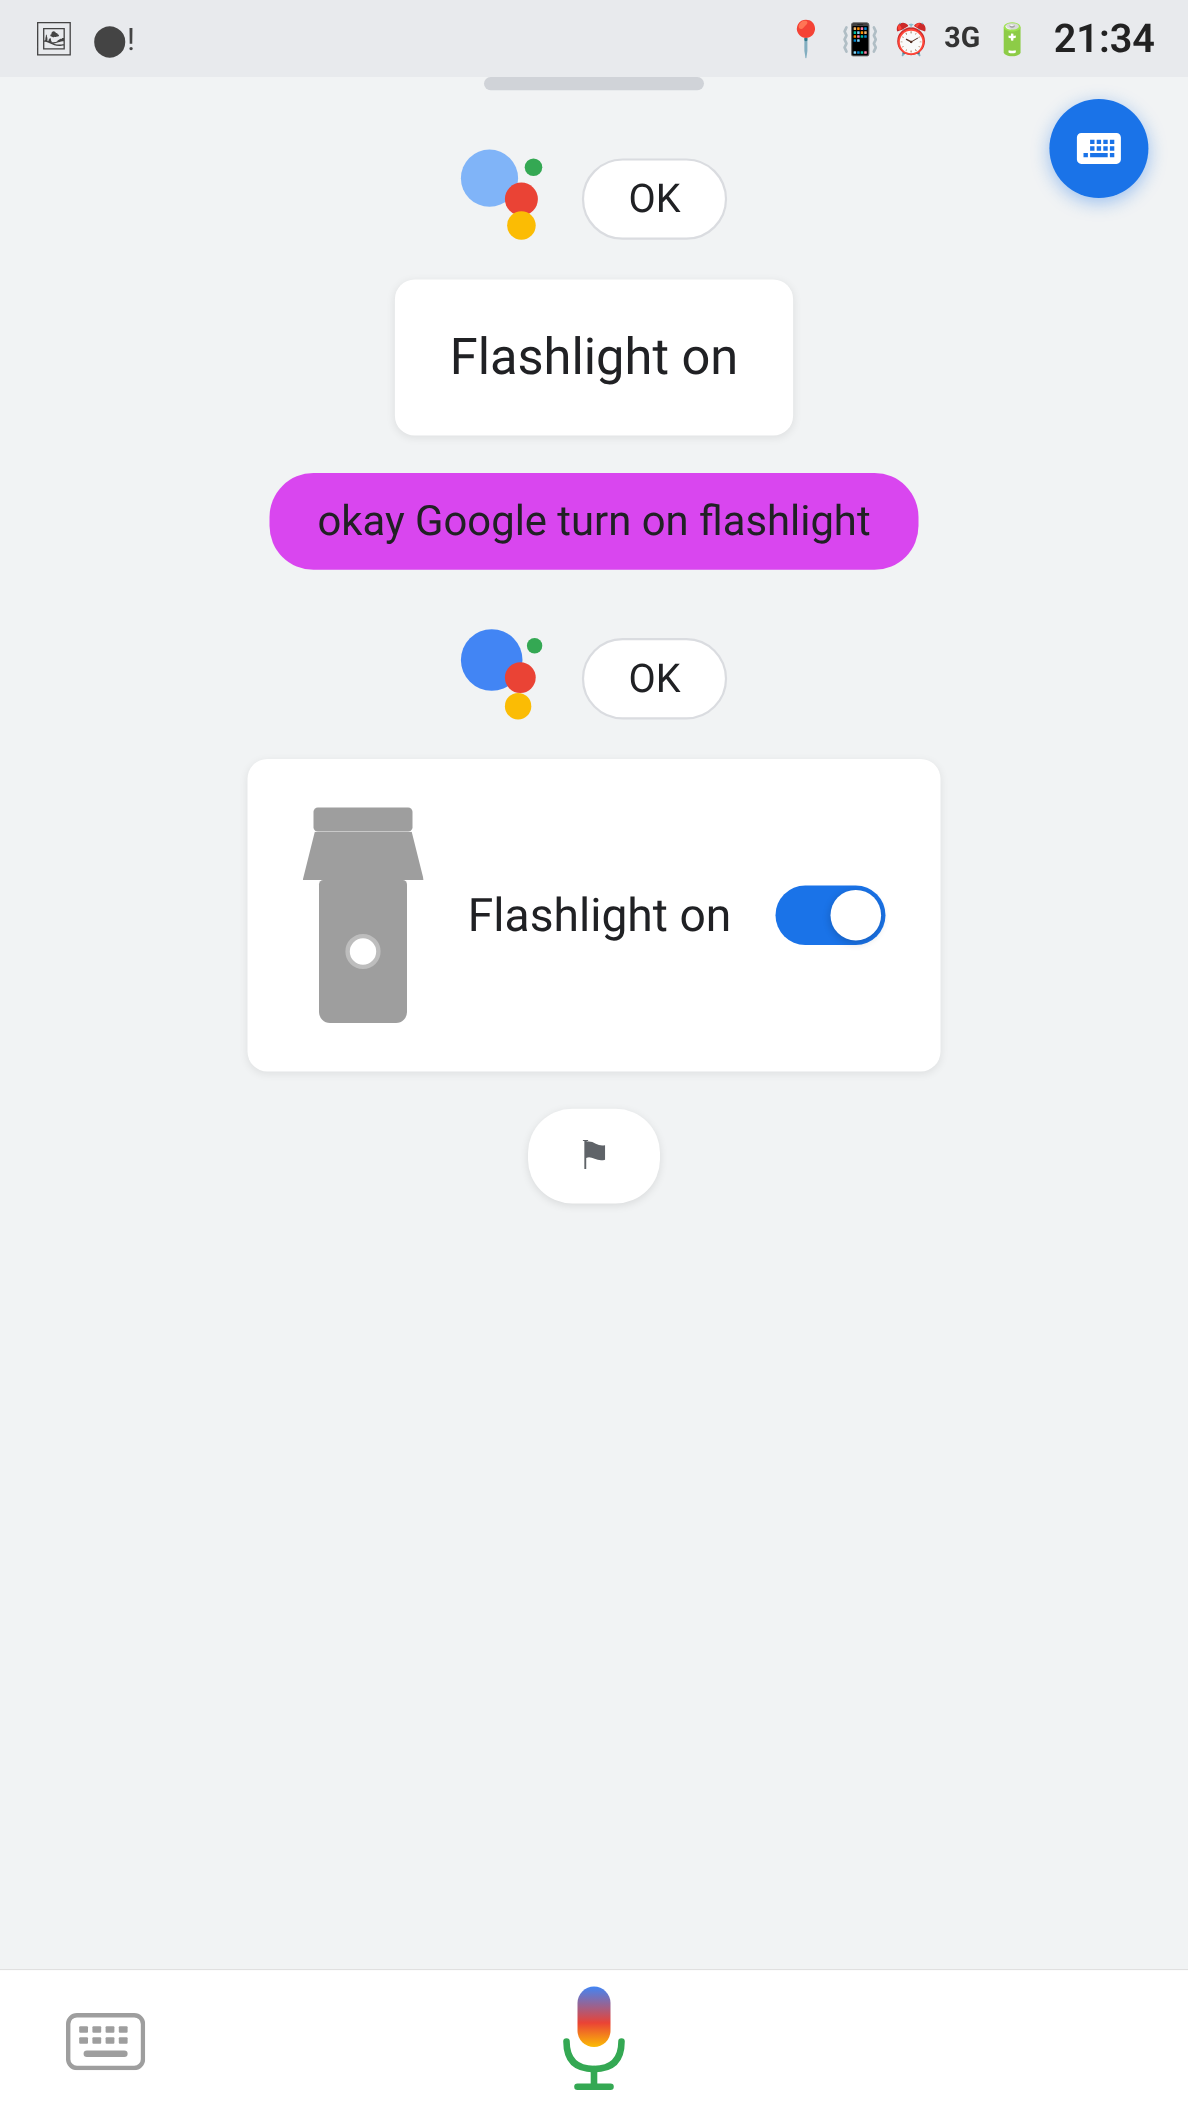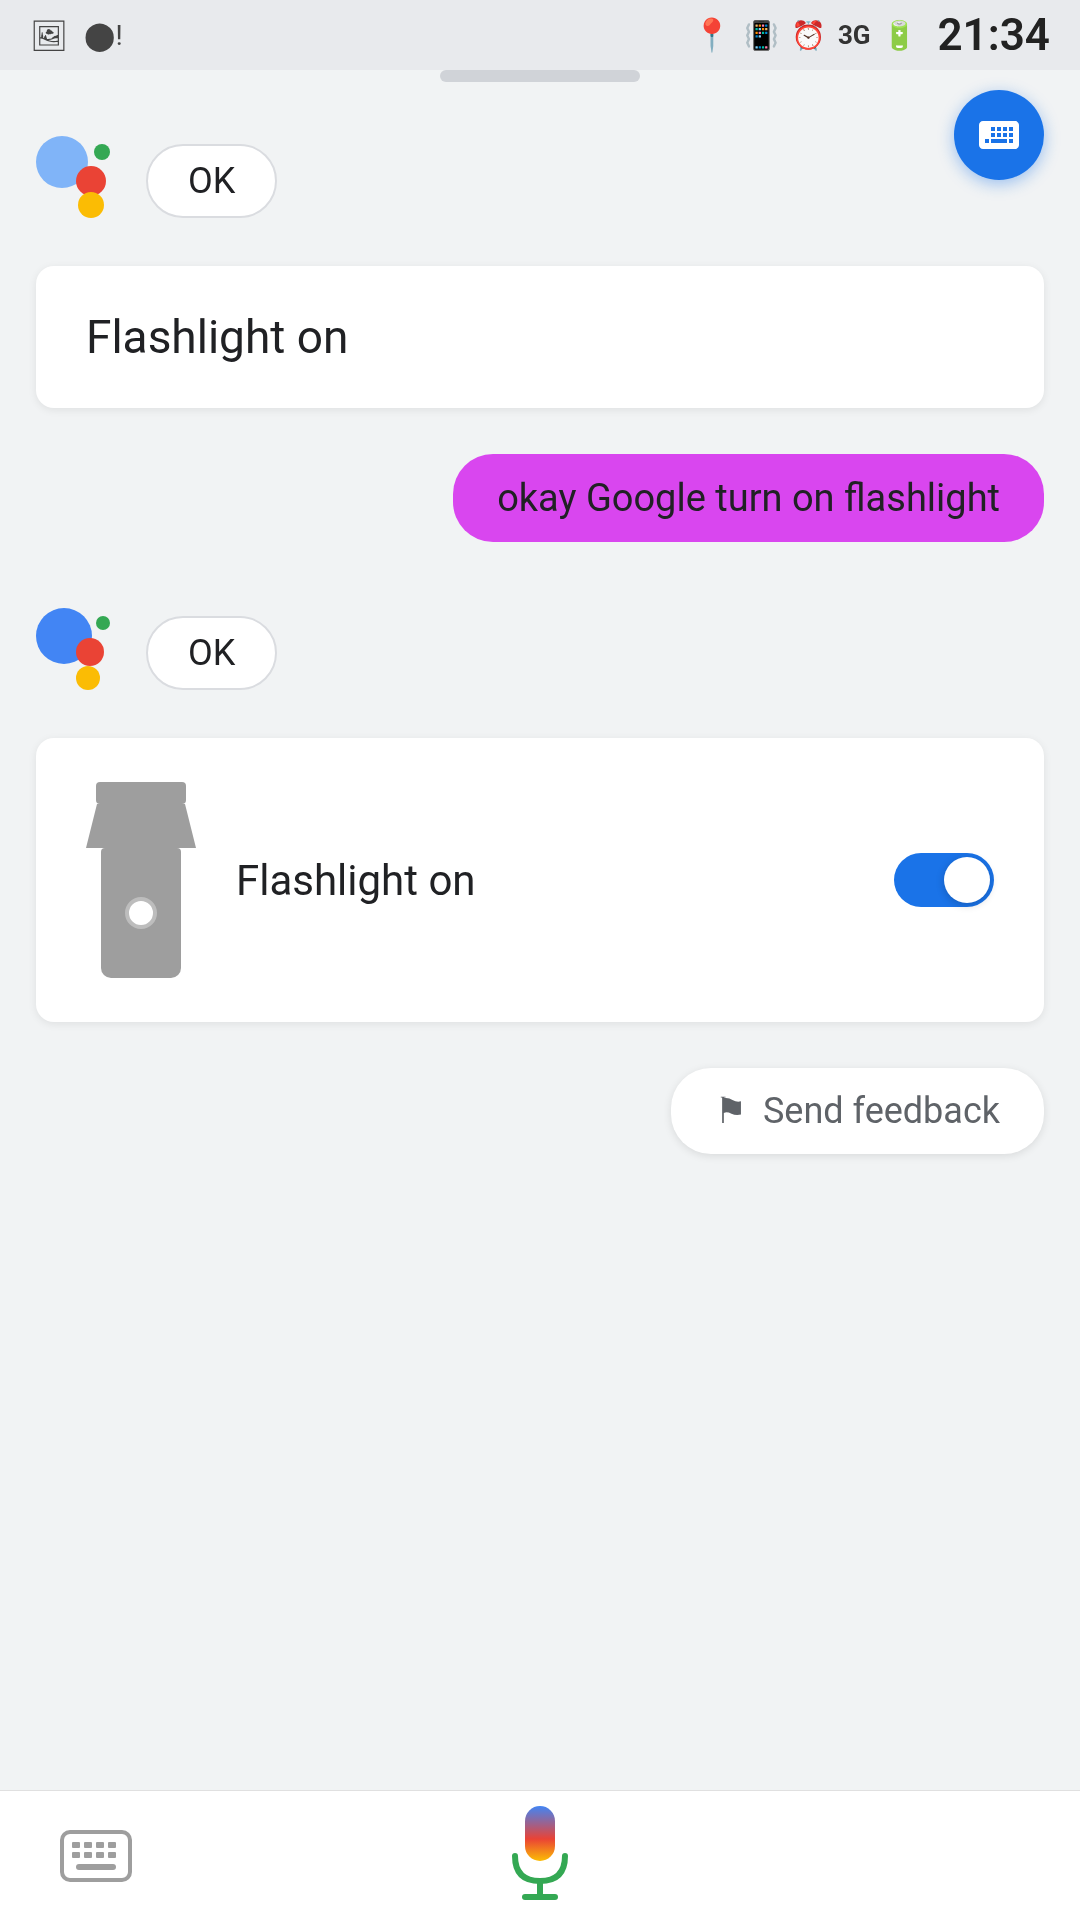--- a/index.html
+++ b/index.html
@@ -37,33 +37,34 @@
       gap: 12px;
       font-size: 32px;
       color: #333;
       font-weight: 500;
     }
     .sb-icon {
       font-size: 30px;
       color: #444;
     }
     .sb-time {
-      font-size: 44px;
+      font-size: 36px;
       font-weight: 600;
       color: #222;
       margin-left: 8px;
     }
 
     
     .main {
       flex: 1;
       padding: 20px 36px;
       display: flex;
       flex-direction: column;
-      gap: 16px;
+      gap: 4px;
+      align-items: center;
     }
 
     
     .scroll-pill-wrap {
       display: flex;
       justify-content: center;
       margin-bottom: 14px;
     }
     .scroll-pill {
       width: 200px;
@@ -350,21 +351,20 @@
     </div>
 
     <span class="flashlight-label">Flashlight on</span>
 
     <div class="toggle" title="Flashlight toggle - ON"></div>
   </div>
 
   <div class="send-feedback-wrap">
     <div class="send-feedback-btn">
       <span class="feedback-icon">⚑</span>
-      <span>Send feedback</span>
     </div>
   </div>
 
 </div>
 
 <div class="bottom-bar">
 
   <div style="display:flex; align-items:center; justify-content:center;">
     <svg width="72" height="52" viewBox="0 0 72 52">
       <rect x="2" y="2" width="68" height="48" rx="8" ry="8" fill="none" stroke="#9e9e9e" stroke-width="4"></rect>

